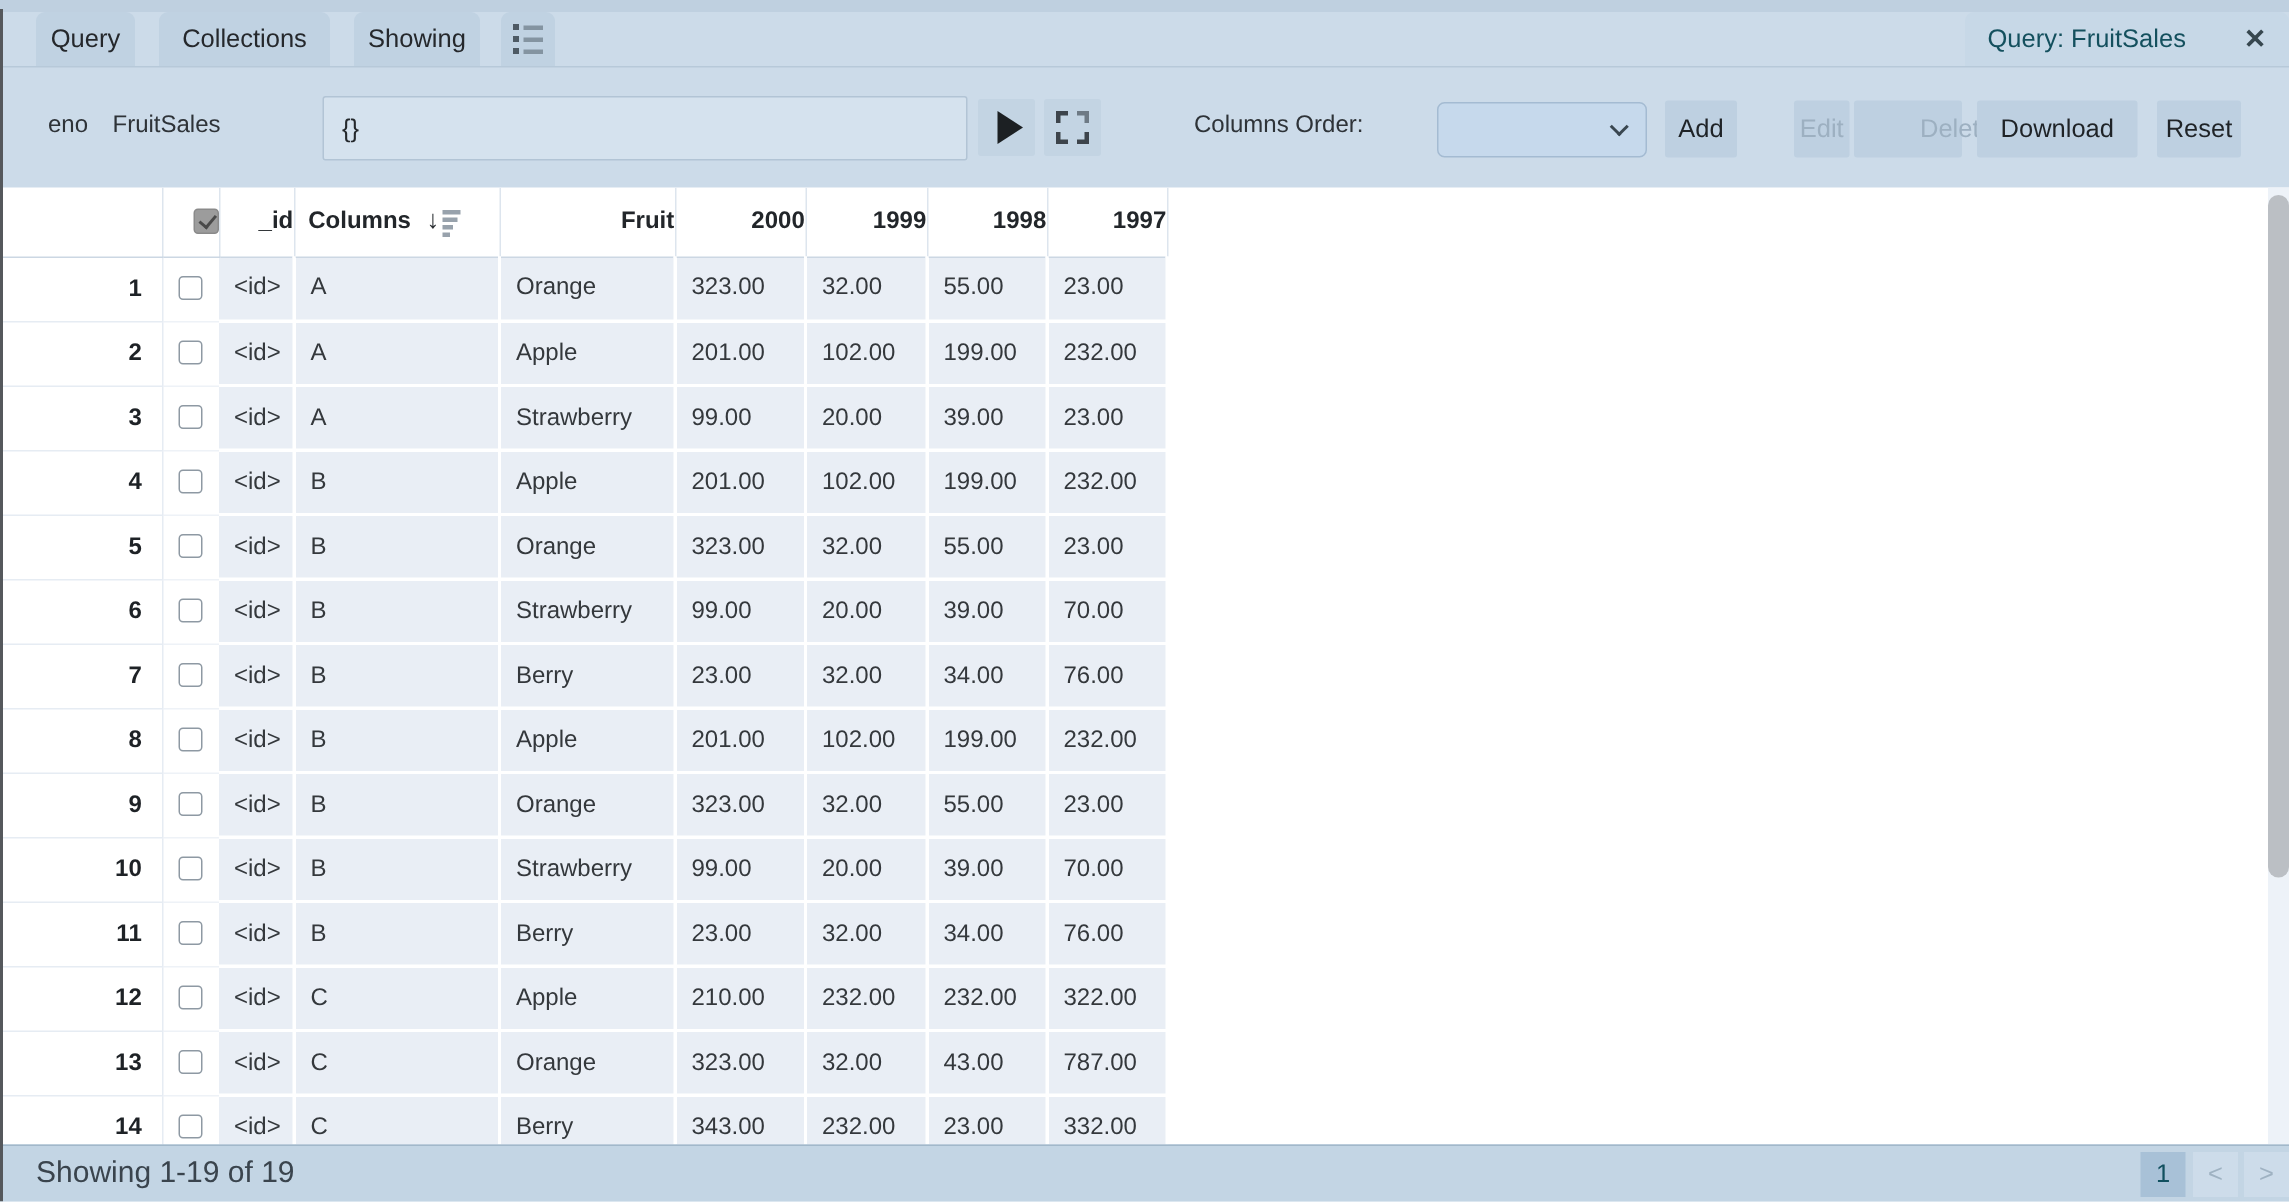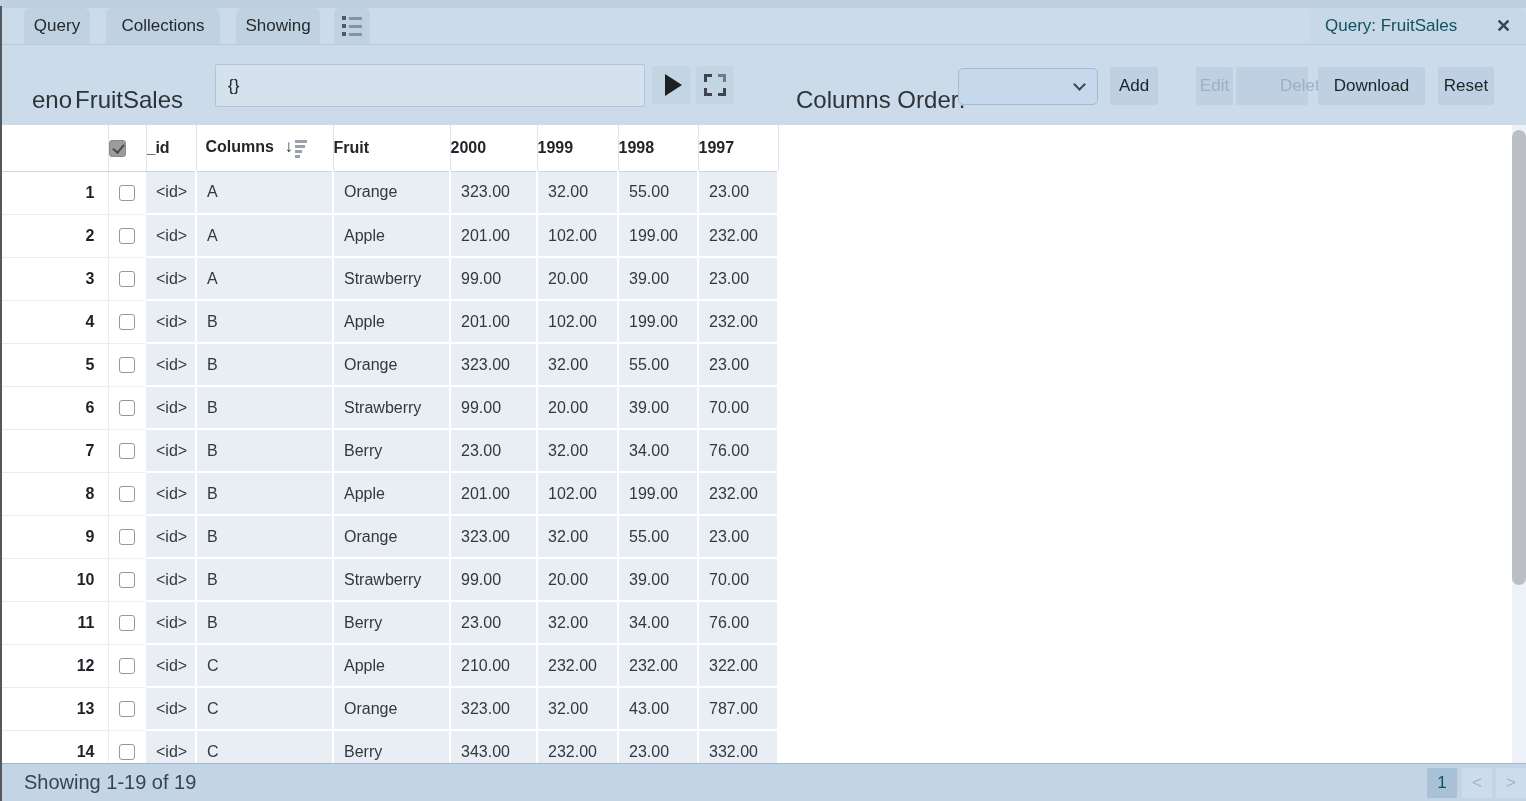--- a/index.html
+++ b/index.html
@@ -32,21 +32,21 @@
   }
   .close-x { color:#37474f; font-size:18px; font-weight:bold; cursor:pointer; line-height:1; }
 
   
   .list-icon { display:flex; flex-direction:column; gap:4px; }
   .list-icon .li-row { display:flex; align-items:center; gap:3px; }
   .list-icon .li-dot { width:4px; height:4px; background:#4e5a64; }
   .list-icon .li-bar { width:13px; height:3px; background:#8494a1; }
 
   
-  .toolbar-label { position:absolute; top:59px; height:81px; line-height:81px; font-size:24px; color:#2e3338; }
+  .toolbar-label { position:absolute; top:43px; height:81px; line-height:81px; font-size:16px; color:#2e3338; }
   .lbl-db   { left:32px; }
   .lbl-coll { left:75px; }
   .query-input {
     position:absolute; left:215px; top:64px; width:430px; height:43px;
     background:#d5e2ee; border:1px solid #b2c4d5; border-radius:2px;
     font-family:"Liberation Sans",sans-serif; font-size:17px; color:#24282c;
     padding:0 12px; outline:none;
   }
   .icon-btn {
     position:absolute; top:66px; width:38px; height:38px;
@@ -86,21 +86,21 @@
   .btn-download { left:1318px; width:107px; }
   .btn-reset    { left:1438px; width:56px; }
 
   
   .table-area { position:absolute; left:0; top:125px; width:1526px; height:638px; background:#ffffff; overflow:hidden; }
   table { border-collapse:collapse; table-layout:fixed; width:778px; }
   th, td { overflow:hidden; white-space:nowrap; }
   thead th {
     height:46px; background:#fff; font-size:16px; font-weight:bold; color:#22262a;
     border-right:1px solid #dde5ee; border-bottom:1px solid #ccd7e3;
-    text-align:left; vertical-align:middle;
+    text-align:right; vertical-align:middle;
   }
   thead th.th-num { border-right:1px solid #dde5ee; }
   thead th.th-company { text-align:left; padding-left:9px; }
   tbody tr { height:43px; }
   td.td-num {
     background:#fff; text-align:right; padding-right:13px;
     font-size:16px; font-weight:bold; color:#1e2226;
     border-bottom:1px solid #e6ecf3; border-right:1px solid #e6ecf3;
   }
   td.td-check { background:#fff; text-align:center; border-bottom:1px solid #eef2f7; }

